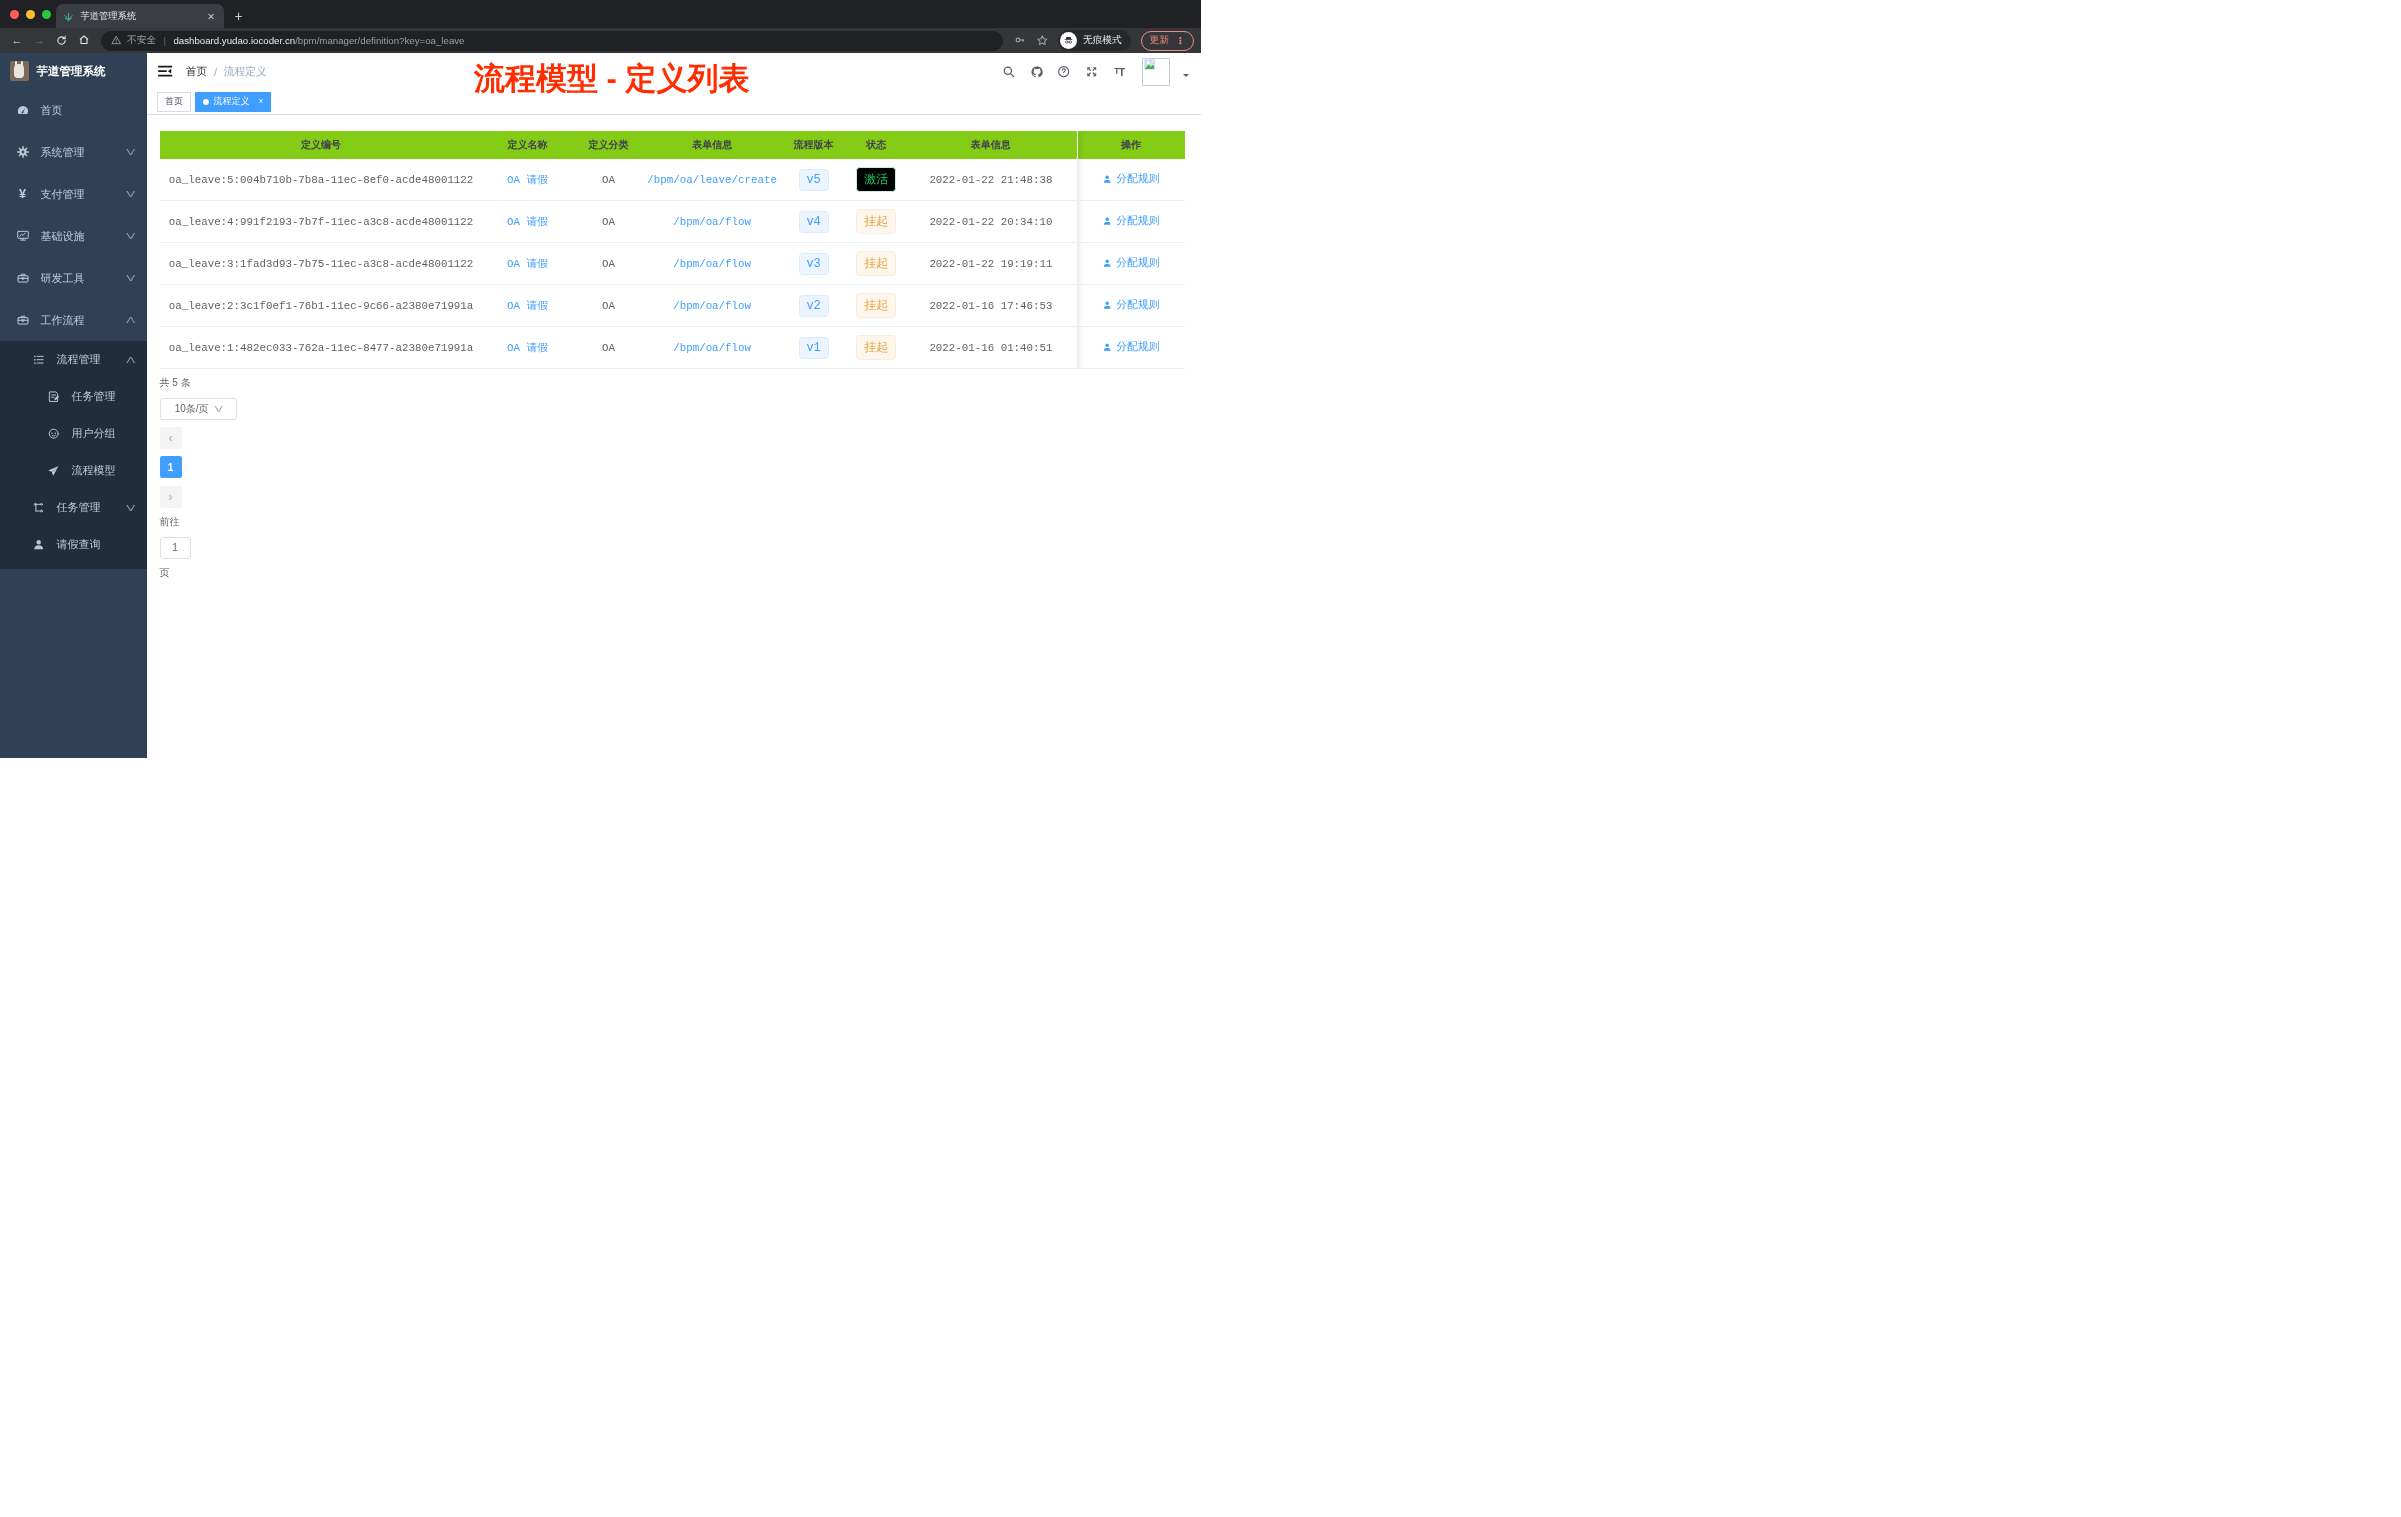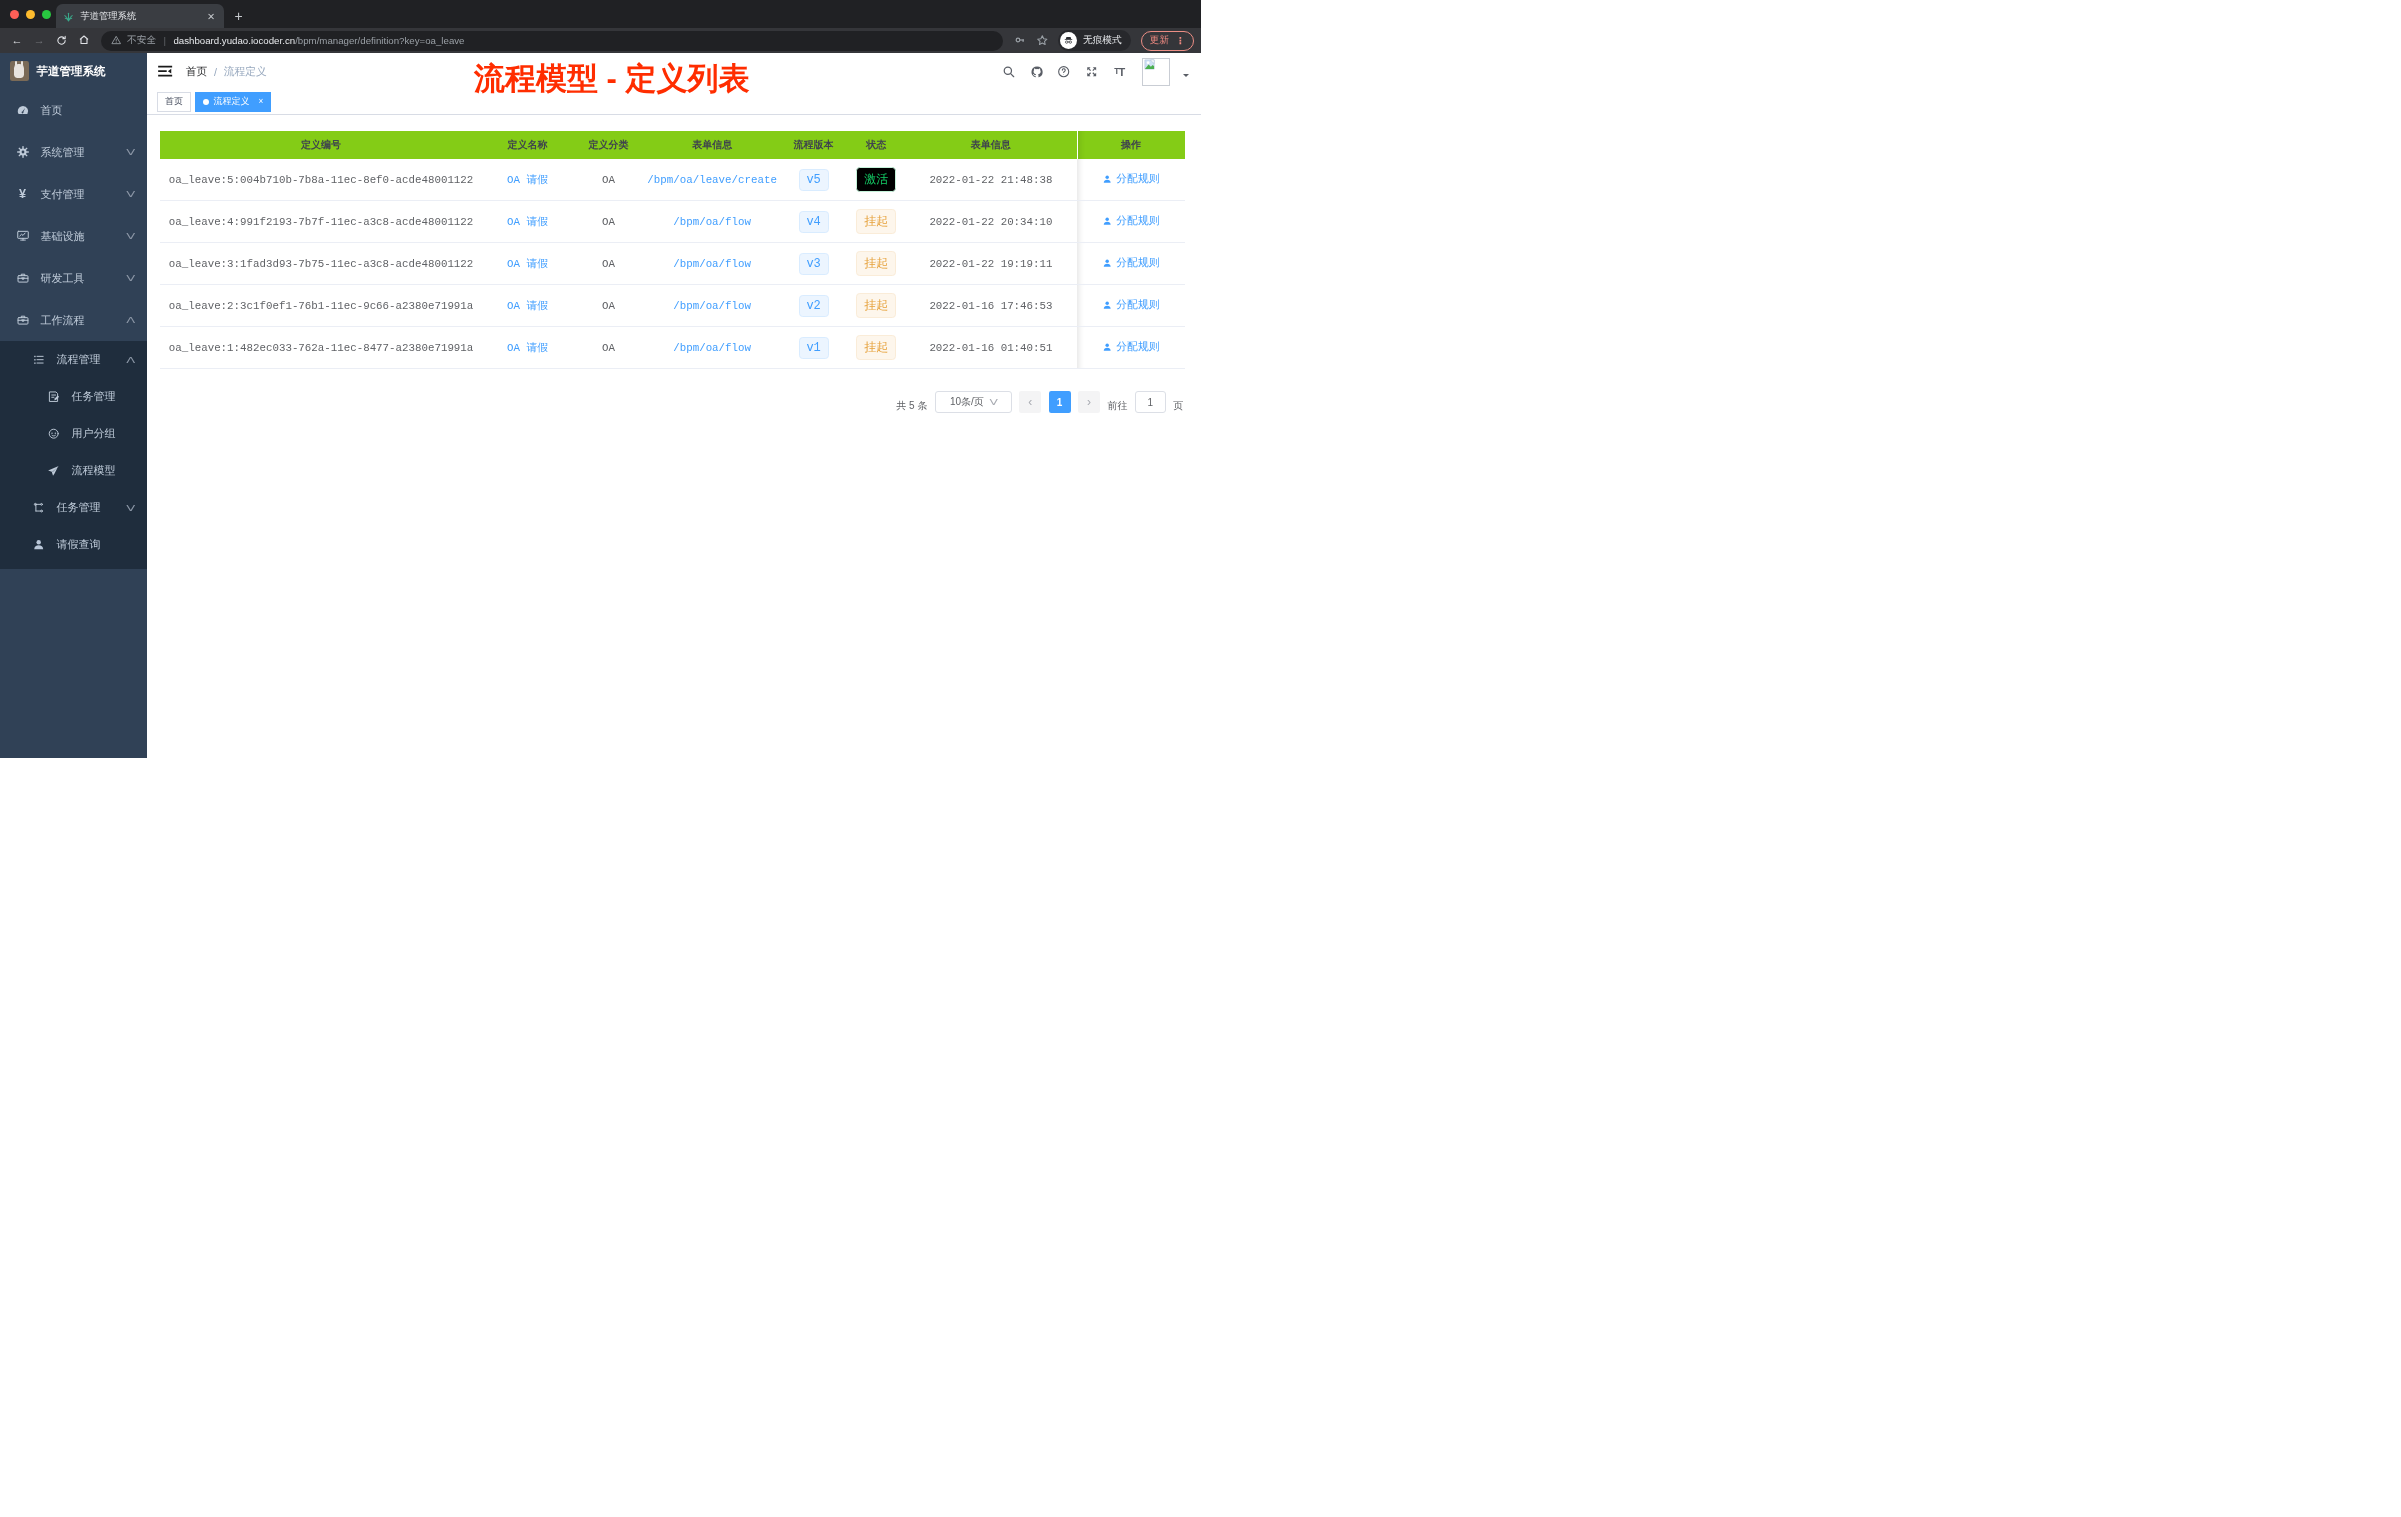--- a/index.html
+++ b/index.html
@@ -92,22 +92,22 @@
   .grid a { color:#409eff; text-decoration:none; cursor:pointer; }
   .tagb { display:inline-block; padding:3px 6.7px; border-radius:3.7px; font-size:12px; border:0.7px solid transparent;}
   .tagb.ver { background:#ecf5ff; border-color:#d9ecff; color:#409eff; }
   .tagb.success { background:#000000; border-color:#c5f3da; color:#13ce66; }
   .tagb.warning { background:#fdf6ec; border-color:#faecd8; color:#e6a23c; }
   th.opcol { border-left:1.5px solid #fff; }
   td.opcol, th.opcol { box-shadow:inset 7.4px 0 6px -6px rgba(0,0,0,.12); }
   .oplink { display:inline-flex; align-items:center; gap:3.7px; }
 
   
-  .pager { display:flex; align-items:flex-end; justify-content:flex-end; gap:7.4px;
-    margin-top:22px; padding-right:1.5px; font-size:10px; color:#606266; }
+  .pager { display:flex; align-items:flex-start; justify-content:flex-end; gap:7.4px;
+    margin-top:7px; padding-right:1.5px; font-size:10px; color:#606266;flex-direction:column; }
   .psel { width:77px; height:22px; border:0.7px solid #dcdfe6; border-radius:3px; display:flex;
     align-items:center; justify-content:center; gap:7.4px; color:#606266; cursor:pointer; }
   .psel .dcaret { color:#a8abb2; font-size:8.2px; transform:scaleX(1.5); }
   .pbtn { width:22px; height:22px; background:#f4f4f5; border-radius:2.2px; display:flex; align-items:center;
     justify-content:center; color:#a8abb2; font-size:12px; cursor:pointer; }
   .pnum { width:22px; height:22px; background:#409eff; border-radius:2.2px; color:#fff; display:flex;
     align-items:center; justify-content:center; font-weight:bold; font-size:10px; cursor:pointer;}
   .ginput { width:31px; height:22px; border:0.7px solid #dcdfe6; border-radius:3px; text-align:center;
     font-size:10px; color:#606266; font-family:inherit; }
 </style>

